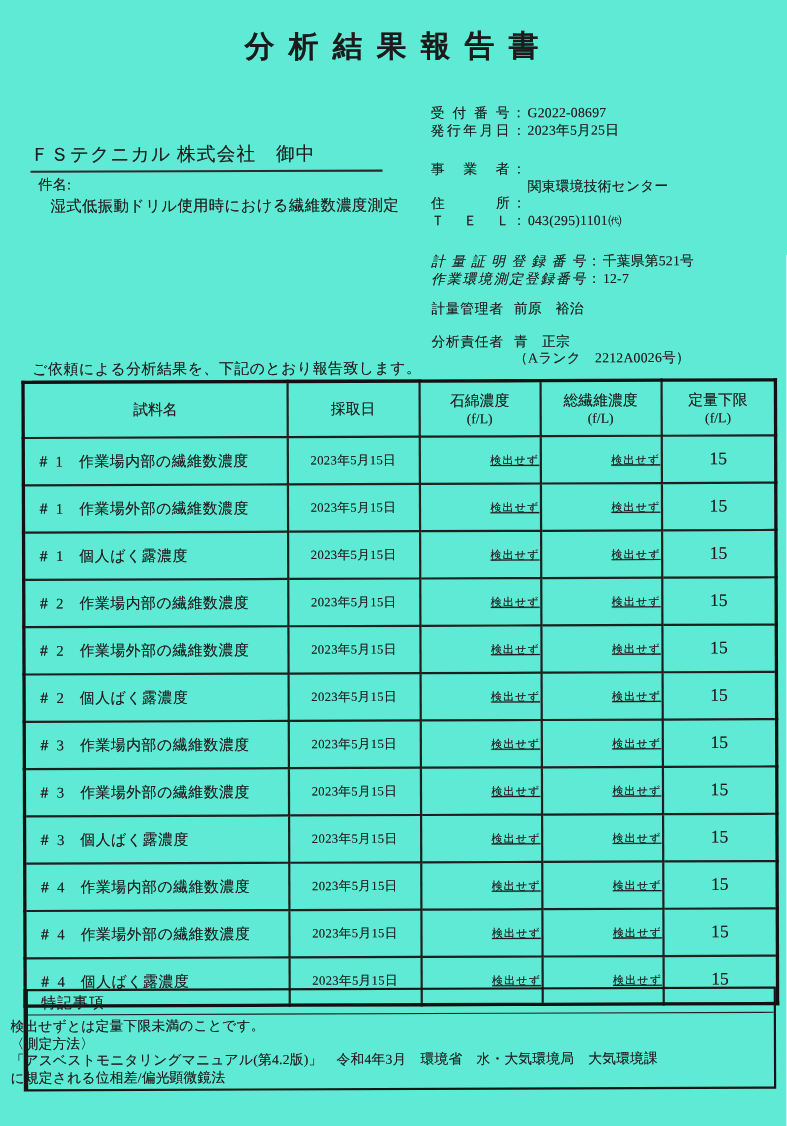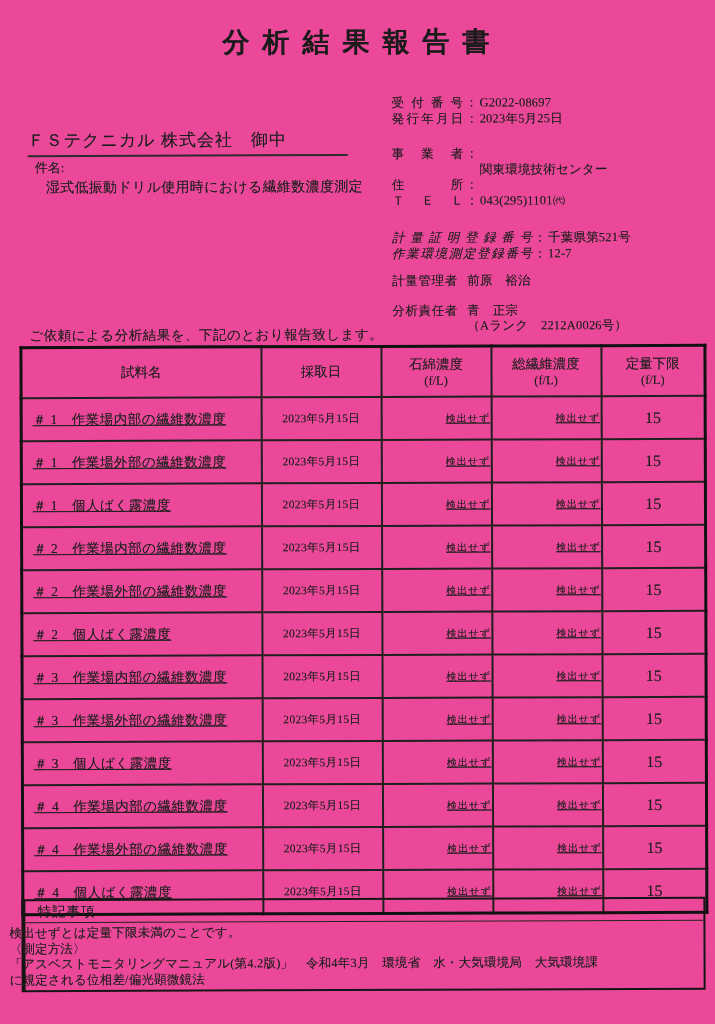--- a/index.html
+++ b/index.html
@@ -1,18 +1,18 @@
 <!DOCTYPE html>
 <html lang="ja"><head>
 <meta charset="utf-8">
 <style>
   html,body{margin:0;padding:0;background:#ffffff;}
   .page{
     position:relative;width:715px;height:1024px;overflow:hidden;
-    background:#ec4899;
+    background:#5eead4;
     font-family:"Liberation Serif", serif;
     color:#1e1e1e;
     text-shadow:0 0 .5px rgba(40,40,40,.55);
   }
   .sheet{position:absolute;inset:0;transform:rotate(-0.2deg);transform-origin:50% 50%;}
 
   
   .doc-title{
     position:absolute;top:24px;left:0;width:100%;
     text-align:center;
@@ -52,21 +52,21 @@
   
   table.results{
     position:absolute;left:20px;top:345px;
     width:684px;border-collapse:collapse;table-layout:fixed;
     border:3px solid #111;
   }
   .results th,.results td{border:2px solid #1f1f1f;padding:0;}
   .results th{height:48px;font-weight:normal;font-size:13.5px;text-align:center;vertical-align:middle;}
   .results th .unit{font-size:12.5px;line-height:15px;}
   .results td{height:41px;vertical-align:middle;}
-  td.c-name{font-size:13.5px;text-align:left;padding-left:10px;letter-spacing:.5px;text-decoration:underline;}
+  td.c-name{font-size:13.5px;text-align:left;padding-left:10px;letter-spacing:.5px;}
   td.c-date{font-size:11.5px;text-align:center;letter-spacing:.3px;}
   td.c-val{font-size:10px;text-align:right;letter-spacing:1px;text-decoration:underline;}
   td.c-lim{font-size:16px;text-align:center;}
 
   
   .notes{
     position:absolute;left:20px;top:898px;width:684px;height:93px;
     border:2px solid #151515;border-left-width:4px;box-sizing:border-box;
   }
   .notes-title{

